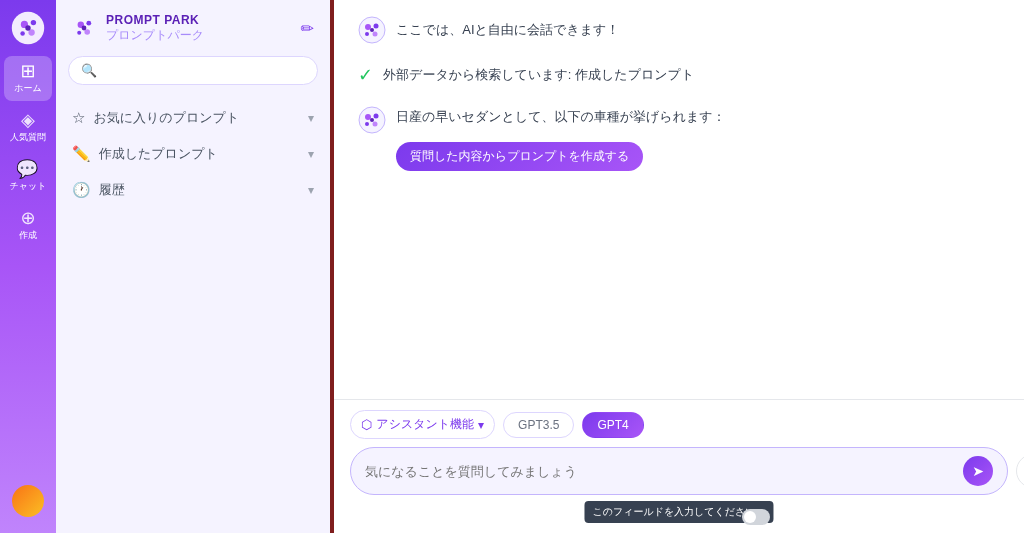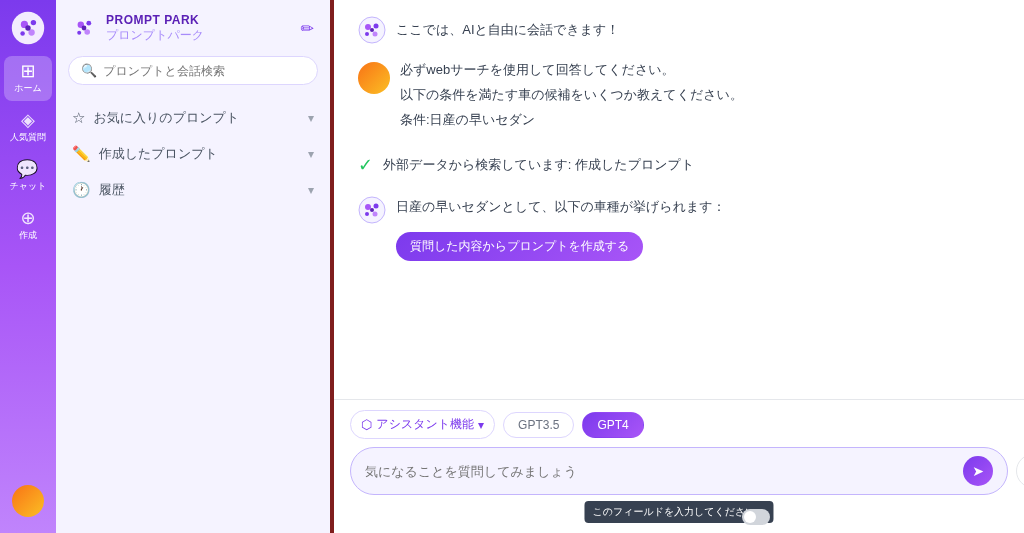--- a/index.html
+++ b/index.html
@@ -414,21 +414,20 @@
       <div class="brand-text">
         <span class="brand-name">PROMPT PARK</span>
         <span class="brand-sub">プロンプトパーク</span>
       </div>
     </div>
     <button class="edit-icon-btn">✏</button>
   </div>
 
   <div class="search-box">
     <span class="search-icon-small">🔍</span>
-    <input type="text" placeholder="プロンプトと会話検索" style="">
   </div>
 
   <div class="sidebar-section">
     <div class="sidebar-section-left">
       <span class="sec-icon">☆</span>
       <span>お気に入りのプロンプト</span>
     </div>
     <span class="chevron-icon">▾</span>
   </div>
 
@@ -457,28 +456,20 @@
         <circle cx="14" cy="14" r="13" fill="#f5f3ff" stroke="#c4b5fd" stroke-width="1"></circle>
         <circle cx="10" cy="11" r="3" fill="#a855f7"></circle>
         <circle cx="18" cy="10" r="2.5" fill="#7c3aed"></circle>
         <circle cx="17" cy="18" r="2.5" fill="#c084fc"></circle>
         <circle cx="9" cy="18" r="2" fill="#7c3aed"></circle>
         <circle cx="14" cy="14" r="2" fill="#5b21b6"></circle>
       </svg>
       <span class="ai-welcome-text">ここでは、AIと自由に会話できます！</span>
     </div>
 
-    <div class="user-message-block">
-      <div class="user-avatar-bubble"></div>
-      <div class="user-message-content">
-        <p>必ずwebサーチを使用して回答してください。</p>
-        <p>以下の条件を満たす車の候補をいくつか教えてください。</p>
-        <p>条件:日産の早いセダン</p>
-      </div>
-    </div>
 
     <div class="search-status">
       <span class="check-icon">✓</span>
       <span class="search-status-text">外部データから検索しています: 作成したプロンプト</span>
     </div>
 
     <div class="ai-response-block">
       <svg class="ai-icon-small" viewBox="0 0 28 28" xmlns="http://www.w3.org/2000/svg">
         <circle cx="14" cy="14" r="13" fill="#f5f3ff" stroke="#c4b5fd" stroke-width="1"></circle>
         <circle cx="10" cy="11" r="3" fill="#a855f7"></circle>

